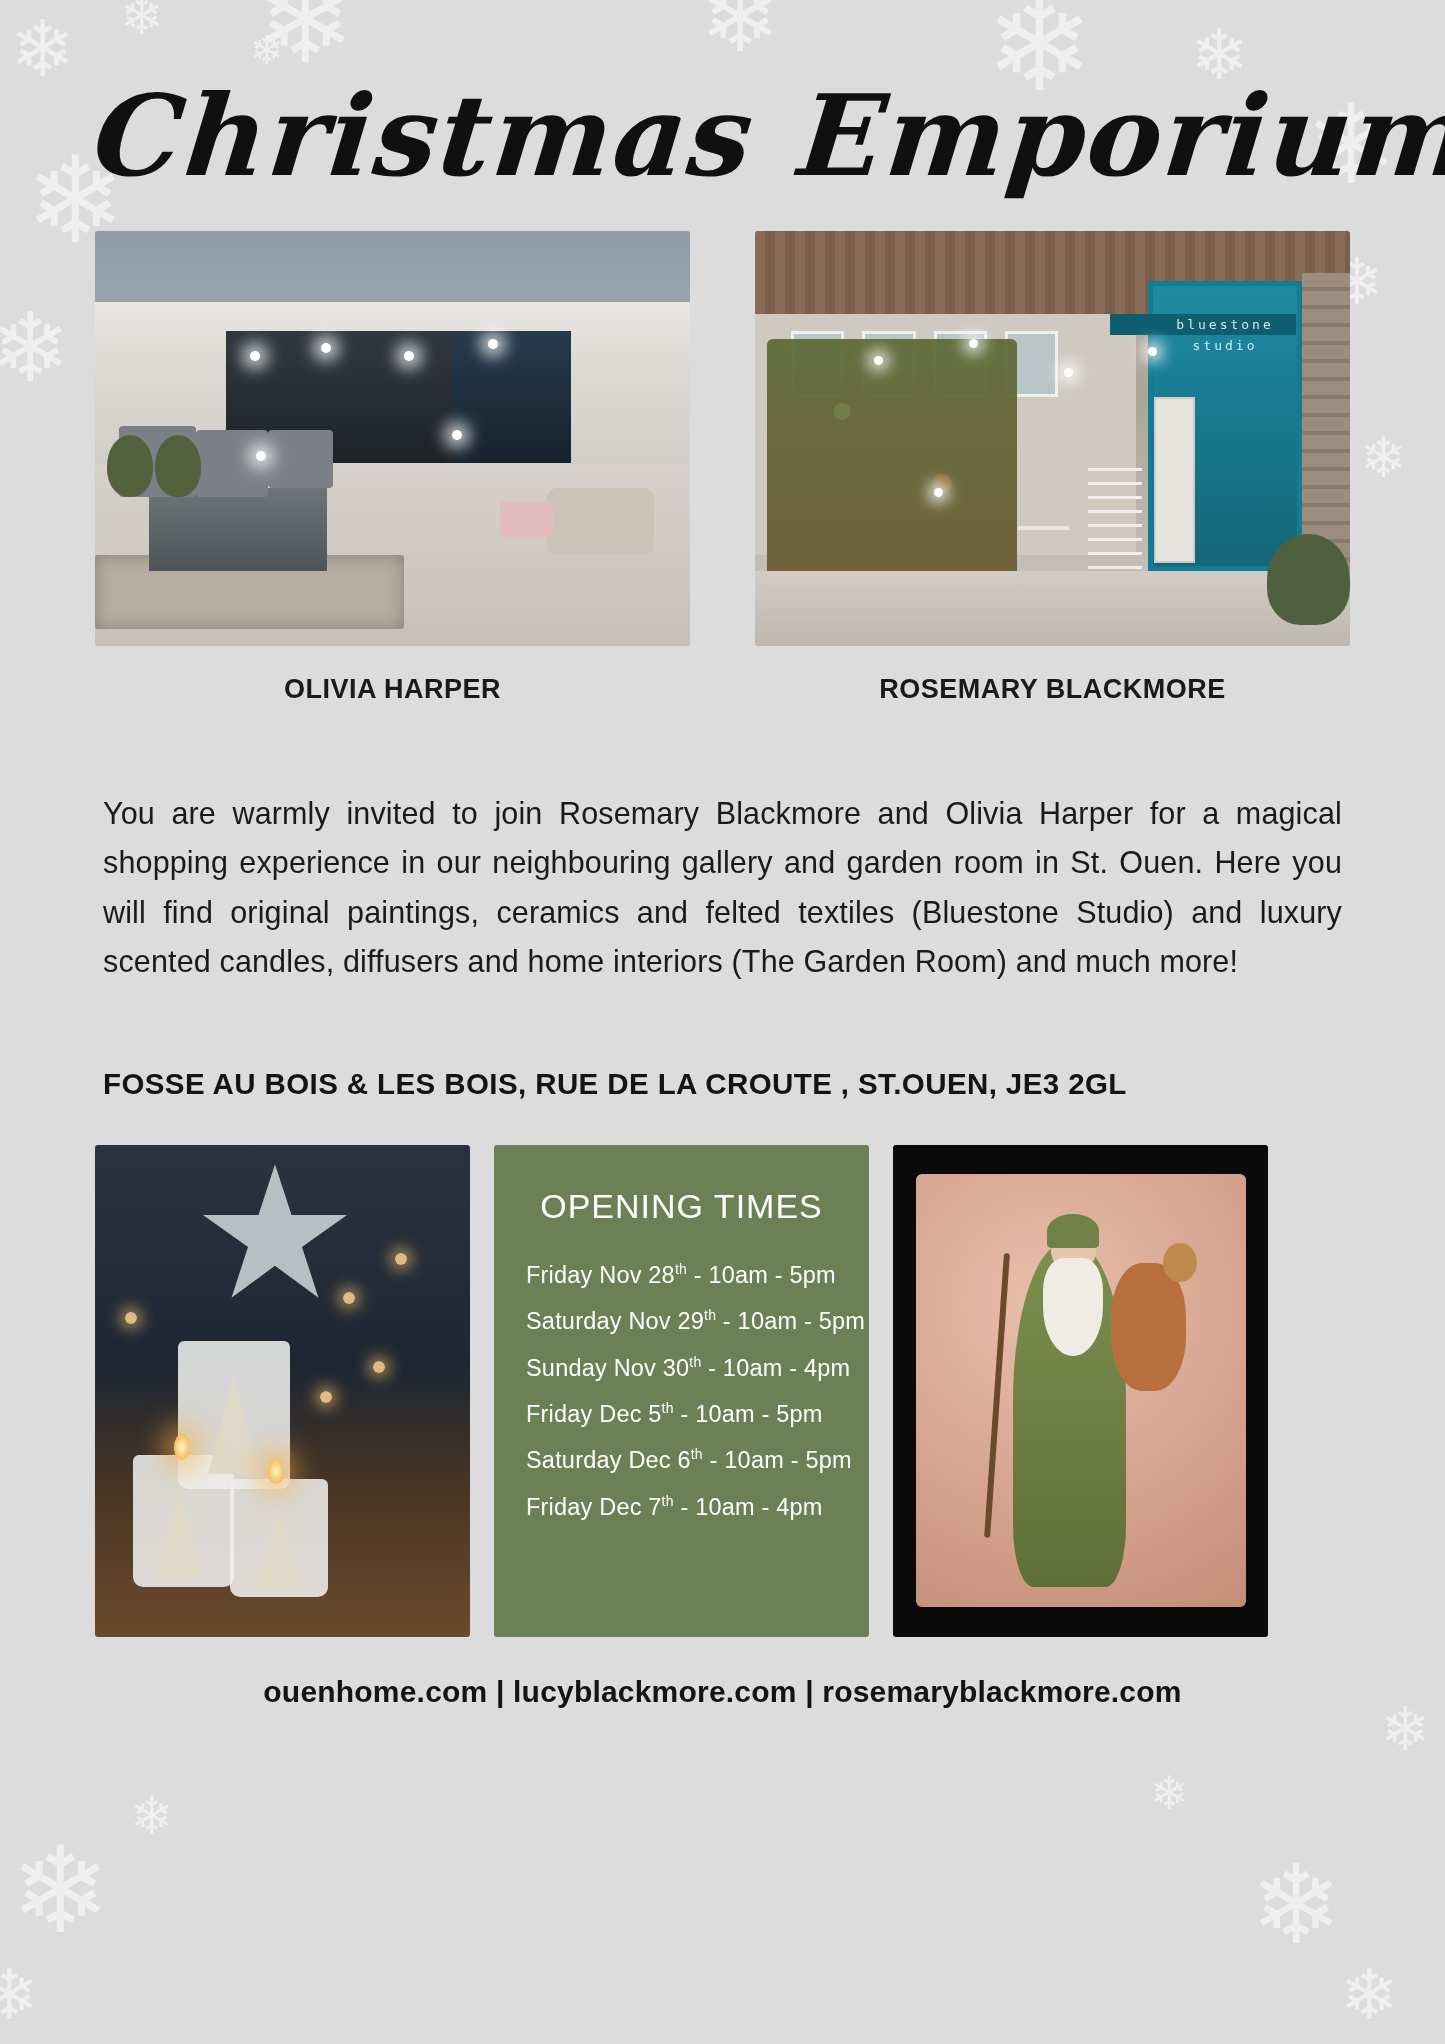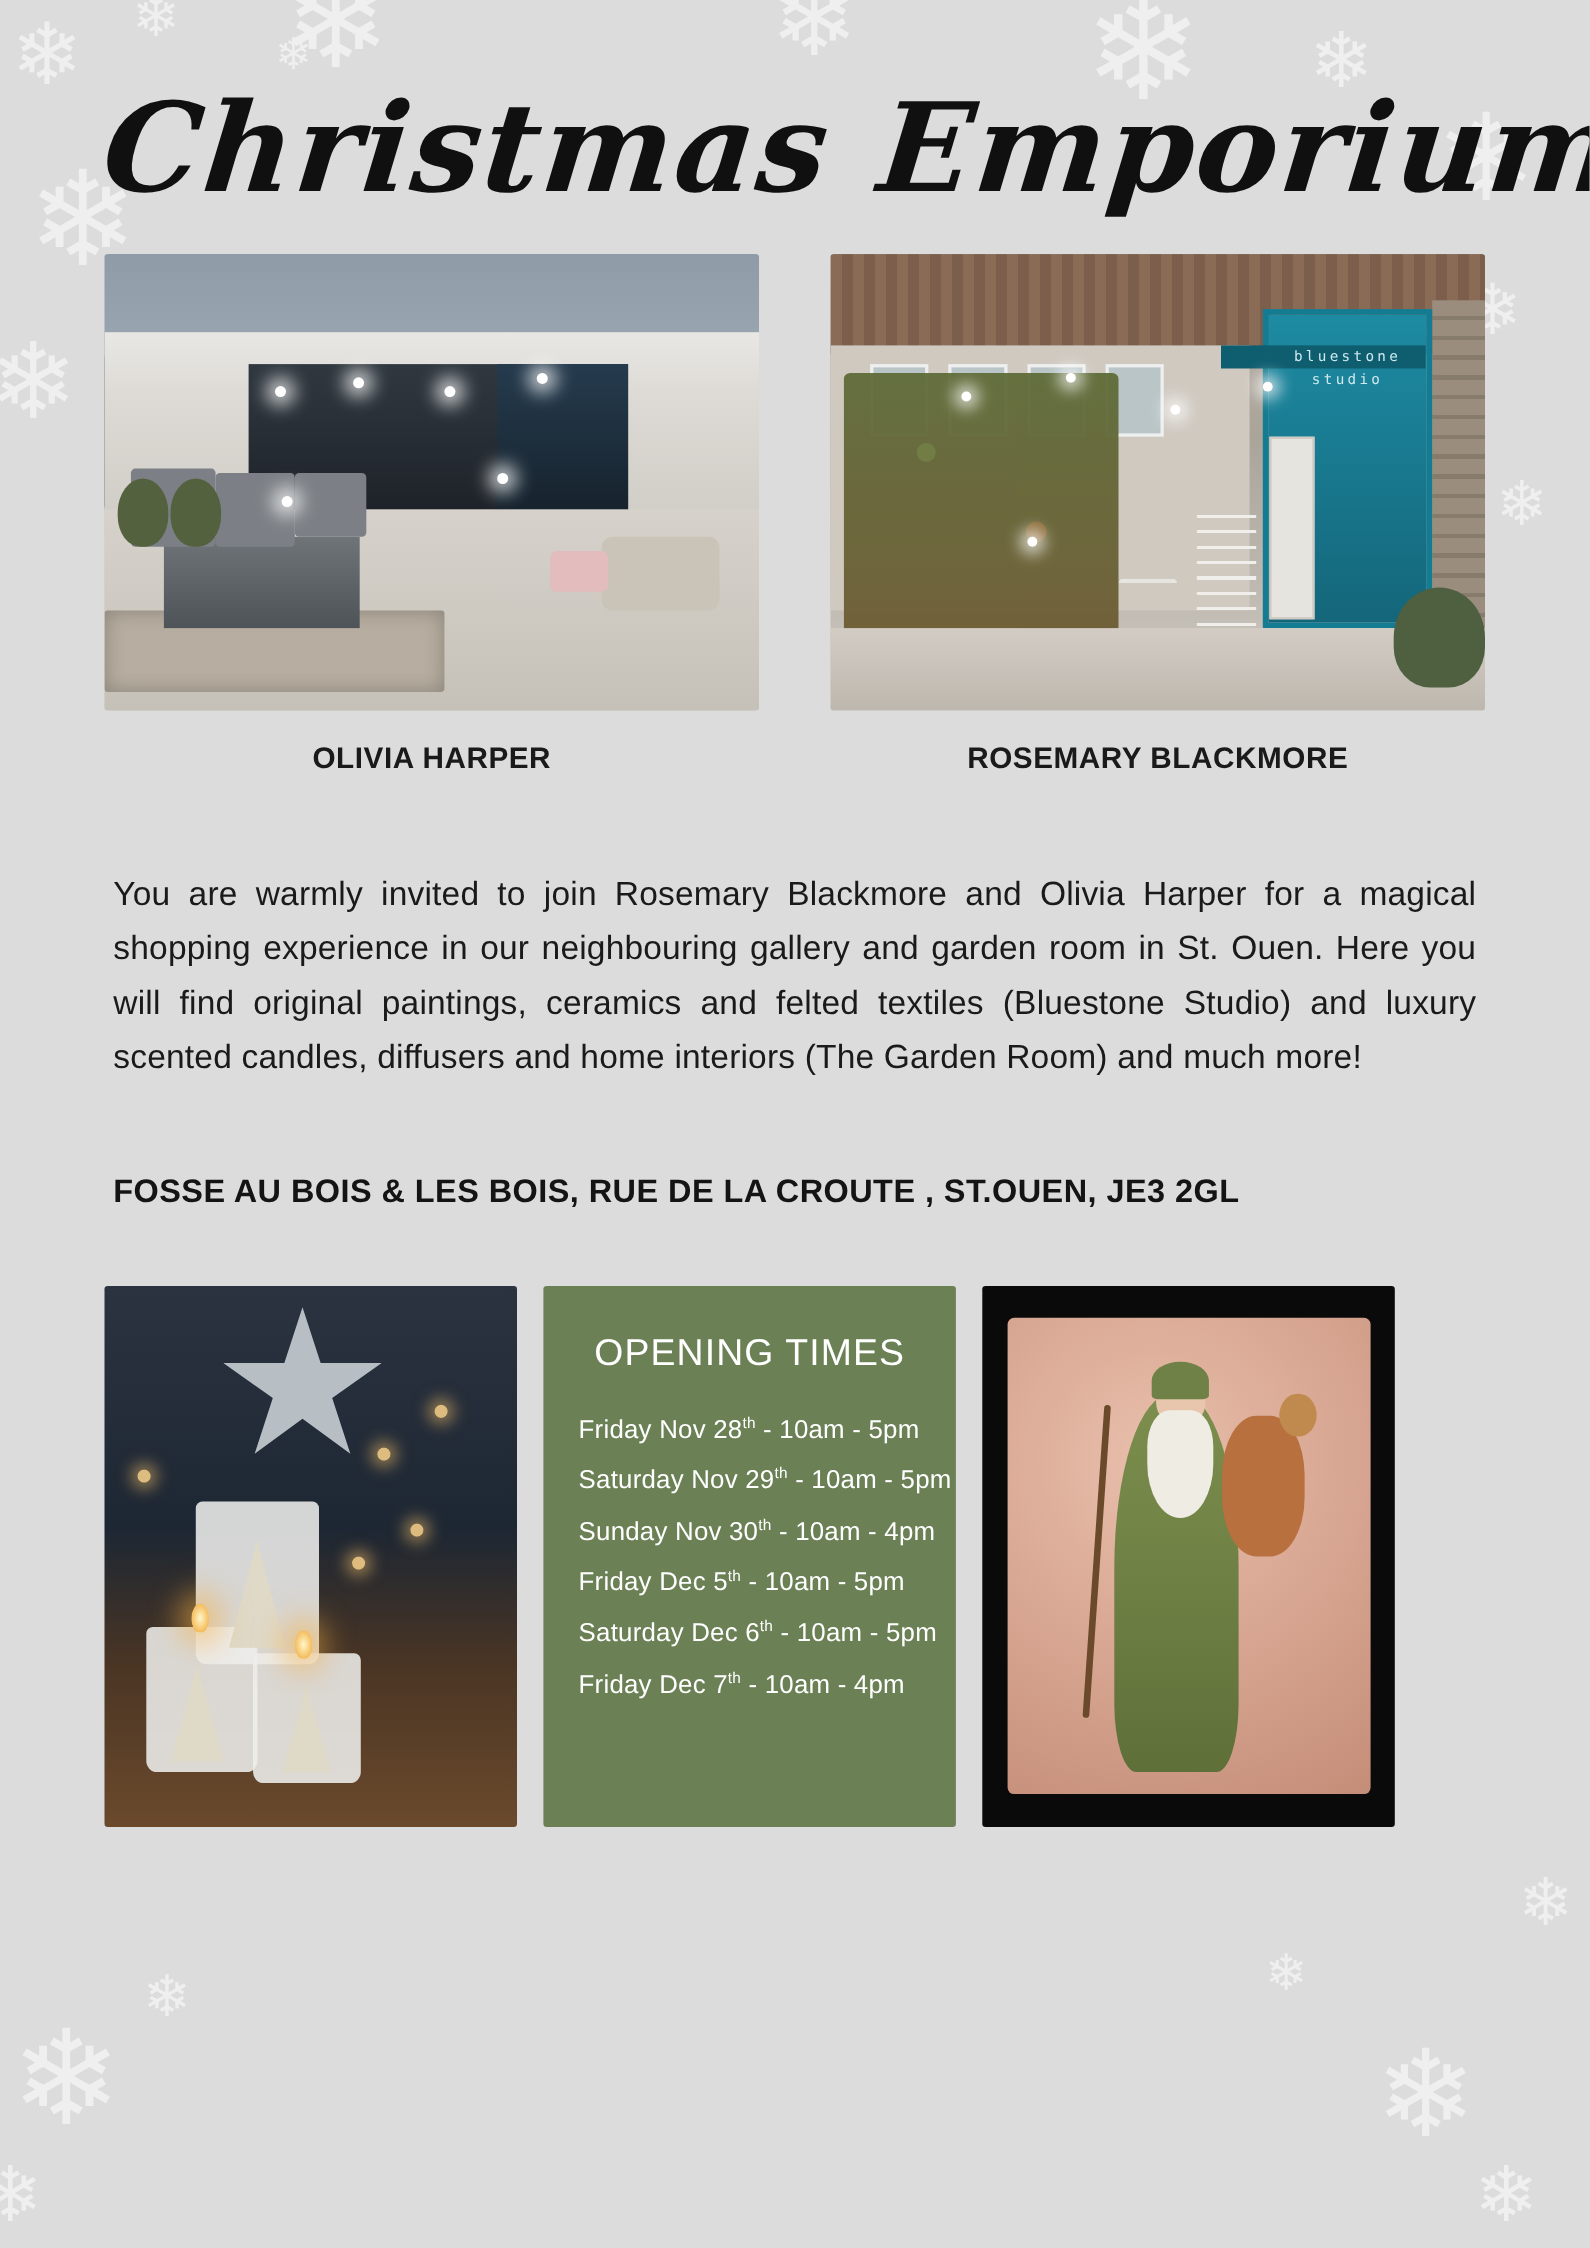--- a/index.html
+++ b/index.html
@@ -205,21 +205,21 @@
     font-weight: 700;
     letter-spacing: 0.4px;
     color: #141414;
     padding-left: 8px;
   }
 
   
   .bottom {
     display: flex;
     gap: 24px;
-    margin-top: 68px;
+    margin-top: 44px;
   }
   .bot-img {
     width: 375px;
     height: 492px;
     border-radius: 3px;
     overflow: hidden;
     position: relative;
   }
 
   
@@ -448,15 +448,16 @@
       <div class="sack"></div>
       <div class="head"></div>
       <div class="hat"></div>
       <div class="beard"></div>
       <div class="critter"></div>
     </div>
 
   </div>
 
   <div class="footer">
+    <div class="line1">ouenhome.com | lucyblackmore.com | rosemaryblackmore.com</div>
   </div>
 
 </div>
 
 </body></html>

